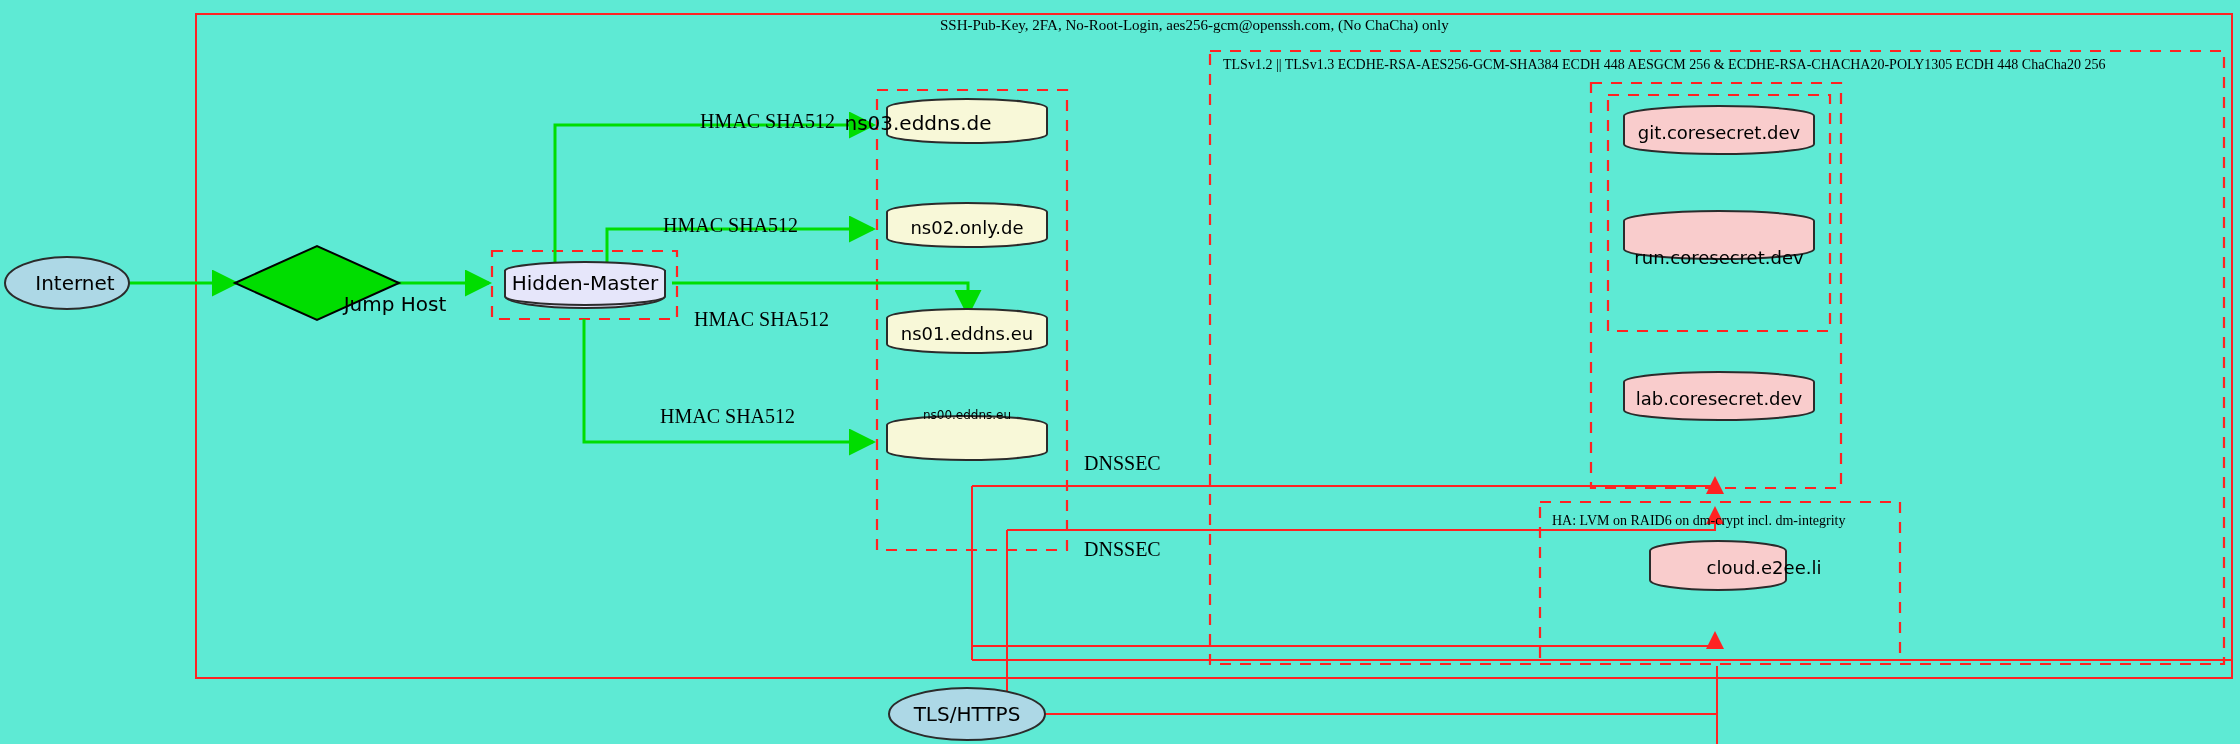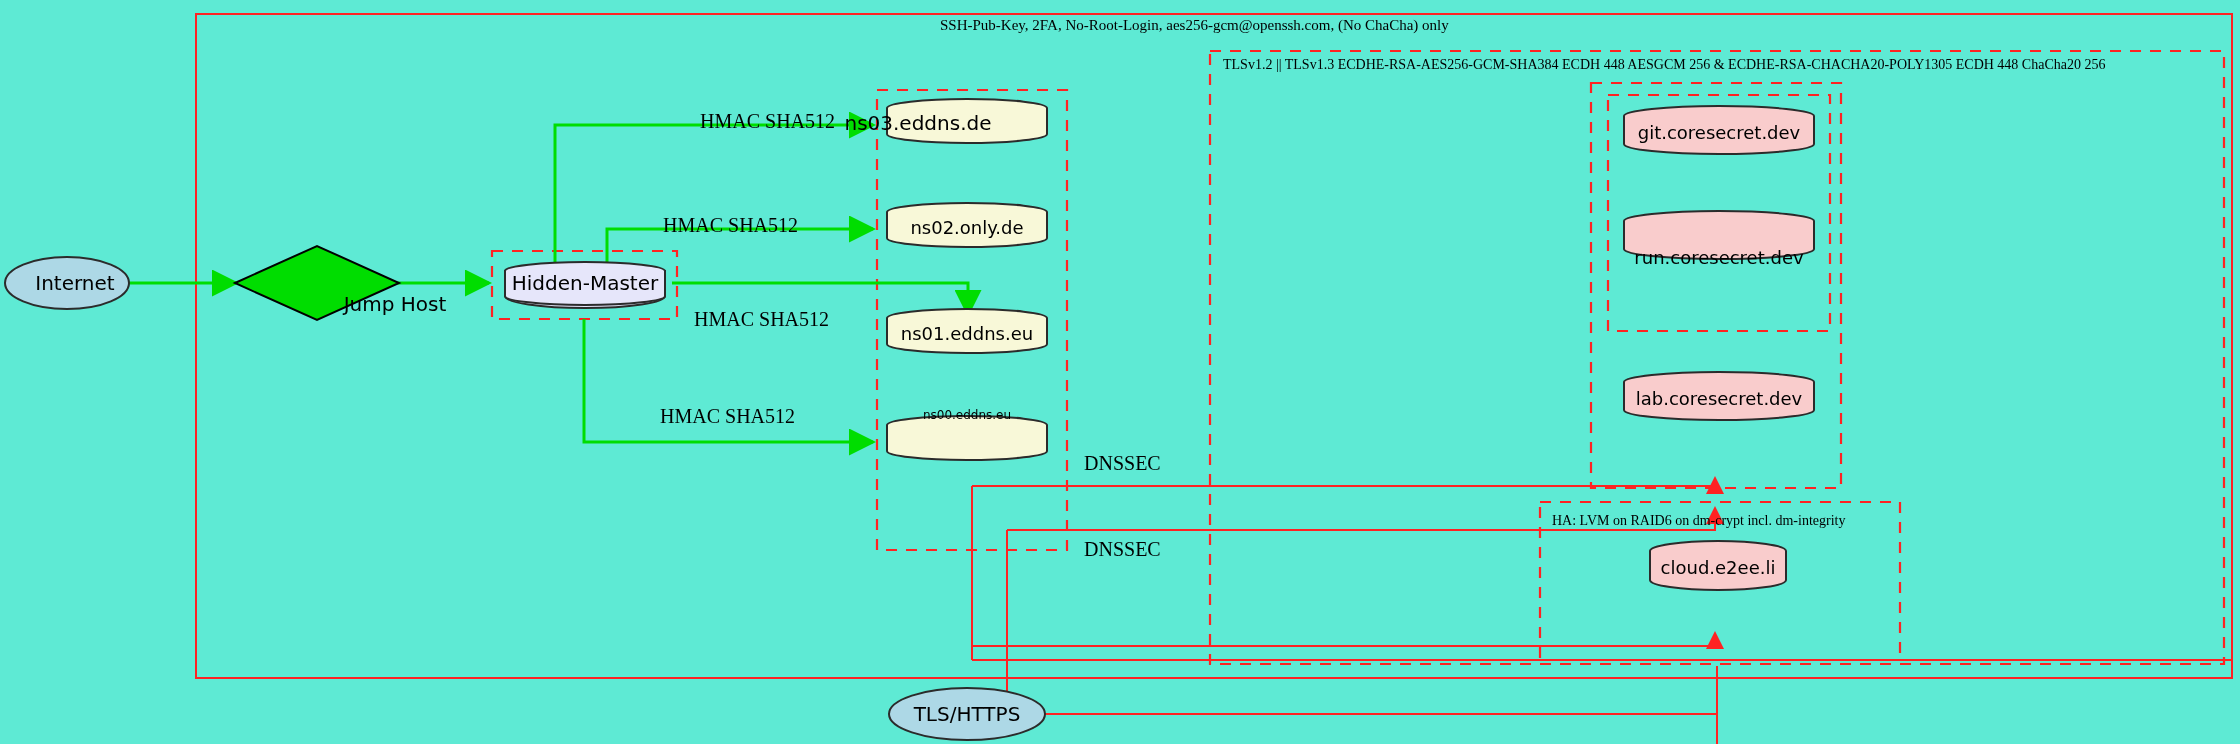--- a/index.html
+++ b/index.html
@@ -146,21 +146,21 @@
   <div class="nodelabel" style="left:505px;top:269px;width:160px;height:28px;font-size:20px;">Hidden-Master</div>
 
   <div class="nodelabel" style="left:838px;top:110px;width:160px;height:26px;font-size:20px;">ns03.eddns.de</div>
   <div class="nodelabel" style="left:887px;top:214px;width:160px;height:26px;font-size:18px;">ns02.only.de</div>
   <div class="nodelabel" style="left:887px;top:320px;width:160px;height:26px;font-size:18px;text-align:center;">ns01.eddns.eu</div>
   <div class="nodelabel" style="left:887px;top:402px;width:160px;height:26px;font-size:12px;">ns00.eddns.eu</div>
 
   <div class="nodelabel" style="left:1624px;top:118px;width:190px;height:28px;font-size:18px;">git.coresecret.dev</div>
   <div class="nodelabel" style="left:1624px;top:223px;width:190px;height:28px;font-size:18px;margin-top:20px;">run.coresecret.dev</div>
   <div class="nodelabel" style="left:1624px;top:384px;width:190px;height:28px;font-size:18px;">lab.coresecret.dev</div>
-  <div class="nodelabel" style="left:1650px;top:553px;width:136px;height:28px;font-size:18px;">cloud.e2ee.li</div>
+  <div class="nodelabel" style="left:1650px;top:553px;width:136px;height:28px;font-size:18px;padding-left:46px;">cloud.e2ee.li</div>
 
   <div class="nodelabel" style="left:889px;top:700px;width:156px;height:28px;font-size:20px;">TLS/HTTPS</div>
 
   <div class="edgelabel" style="left:700px;top:110px;font-size:20px;">HMAC SHA512</div>
   <div class="edgelabel" style="left:663px;top:214px;font-size:20px;">HMAC SHA512</div>
   <div class="edgelabel" style="left:694px;top:308px;font-size:20px;">HMAC SHA512</div>
   <div class="edgelabel" style="left:660px;top:405px;font-size:20px;">HMAC SHA512</div>
 
   <div class="edgelabel" style="left:1084px;top:452px;font-size:20px;">DNSSEC</div>
   <div class="edgelabel" style="left:1084px;top:538px;font-size:20px;">DNSSEC</div>

